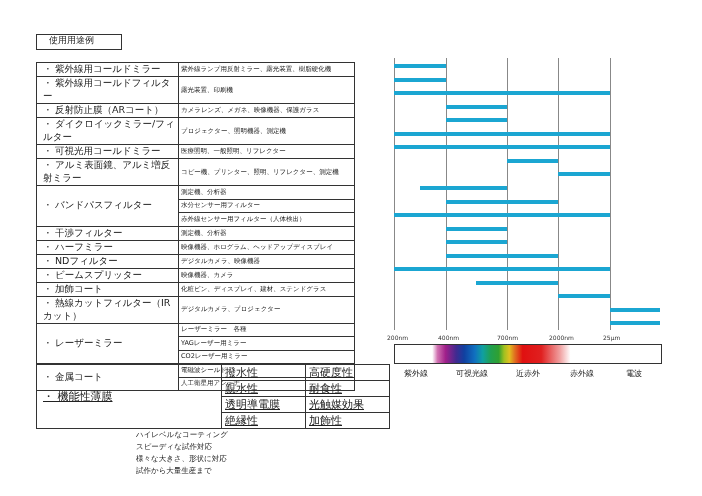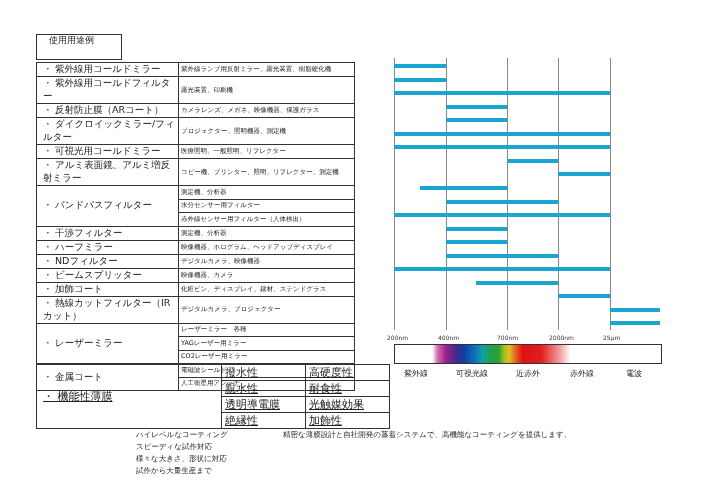--- a/index.html
+++ b/index.html
@@ -1,18 +1,18 @@
 <!DOCTYPE html>
 <html><head>
 <meta charset="utf-8">
 <style>
   * { box-sizing: border-box; margin: 0; padding: 0; }
   body { width: 702px; height: 496px; background: #ffffff; position: relative; overflow: hidden;
          font-family: "DejaVu Sans", sans-serif; color: #222; }
-  .section-title { position: absolute; left: 36px; top: 34px; width: 86px; height: 26px;
+  .section-title { position: absolute; left: 36px; top: 34px; width: 86px; height: 16px;
          border: 1px solid #333; font-size: 9px; line-height: 11px; padding-left: 12px; }
   table.apps { position: absolute; left: 36px; top: 62px; border-collapse: collapse; }
   table.apps td { border: 1px solid #333; height: 13.5px; vertical-align: middle; }
   td.name { width: 142px; font-size: 9.5px; padding-left: 6px; }
   td.name .dot { display: inline-block; width: 12px; }
   td.use { width: 176px; font-size: 6.5px; padding-left: 2px; white-space: nowrap; overflow: hidden; }
   .chart { position: absolute; left: 394px; top: 58px; width: 268px; height: 272px; }
   .grid { position: absolute; top: 0; bottom: 0; width: 1px; background: #888; }
   .bar { position: absolute; height: 4px; background: #1ba6d2; }
   .tick { position: absolute; top: 334px; font-size: 6px; color: #333; }
@@ -176,14 +176,13 @@
     </tbody>
   </table>
 
 <div class="features" id="features">
     <div>ハイレベルなコーティング</div>
     <div>スピーディな試作対応</div>
     <div>様々な大きさ、形状に対応</div>
     <div>試作から大量生産まで</div>
   </div>
 <div class="desc" id="desc">
-    <div>精密な薄膜設計と自社開発の蒸着システムで、高機能なコーティングを提供します。</div>
   </div>
 
 </body></html>

